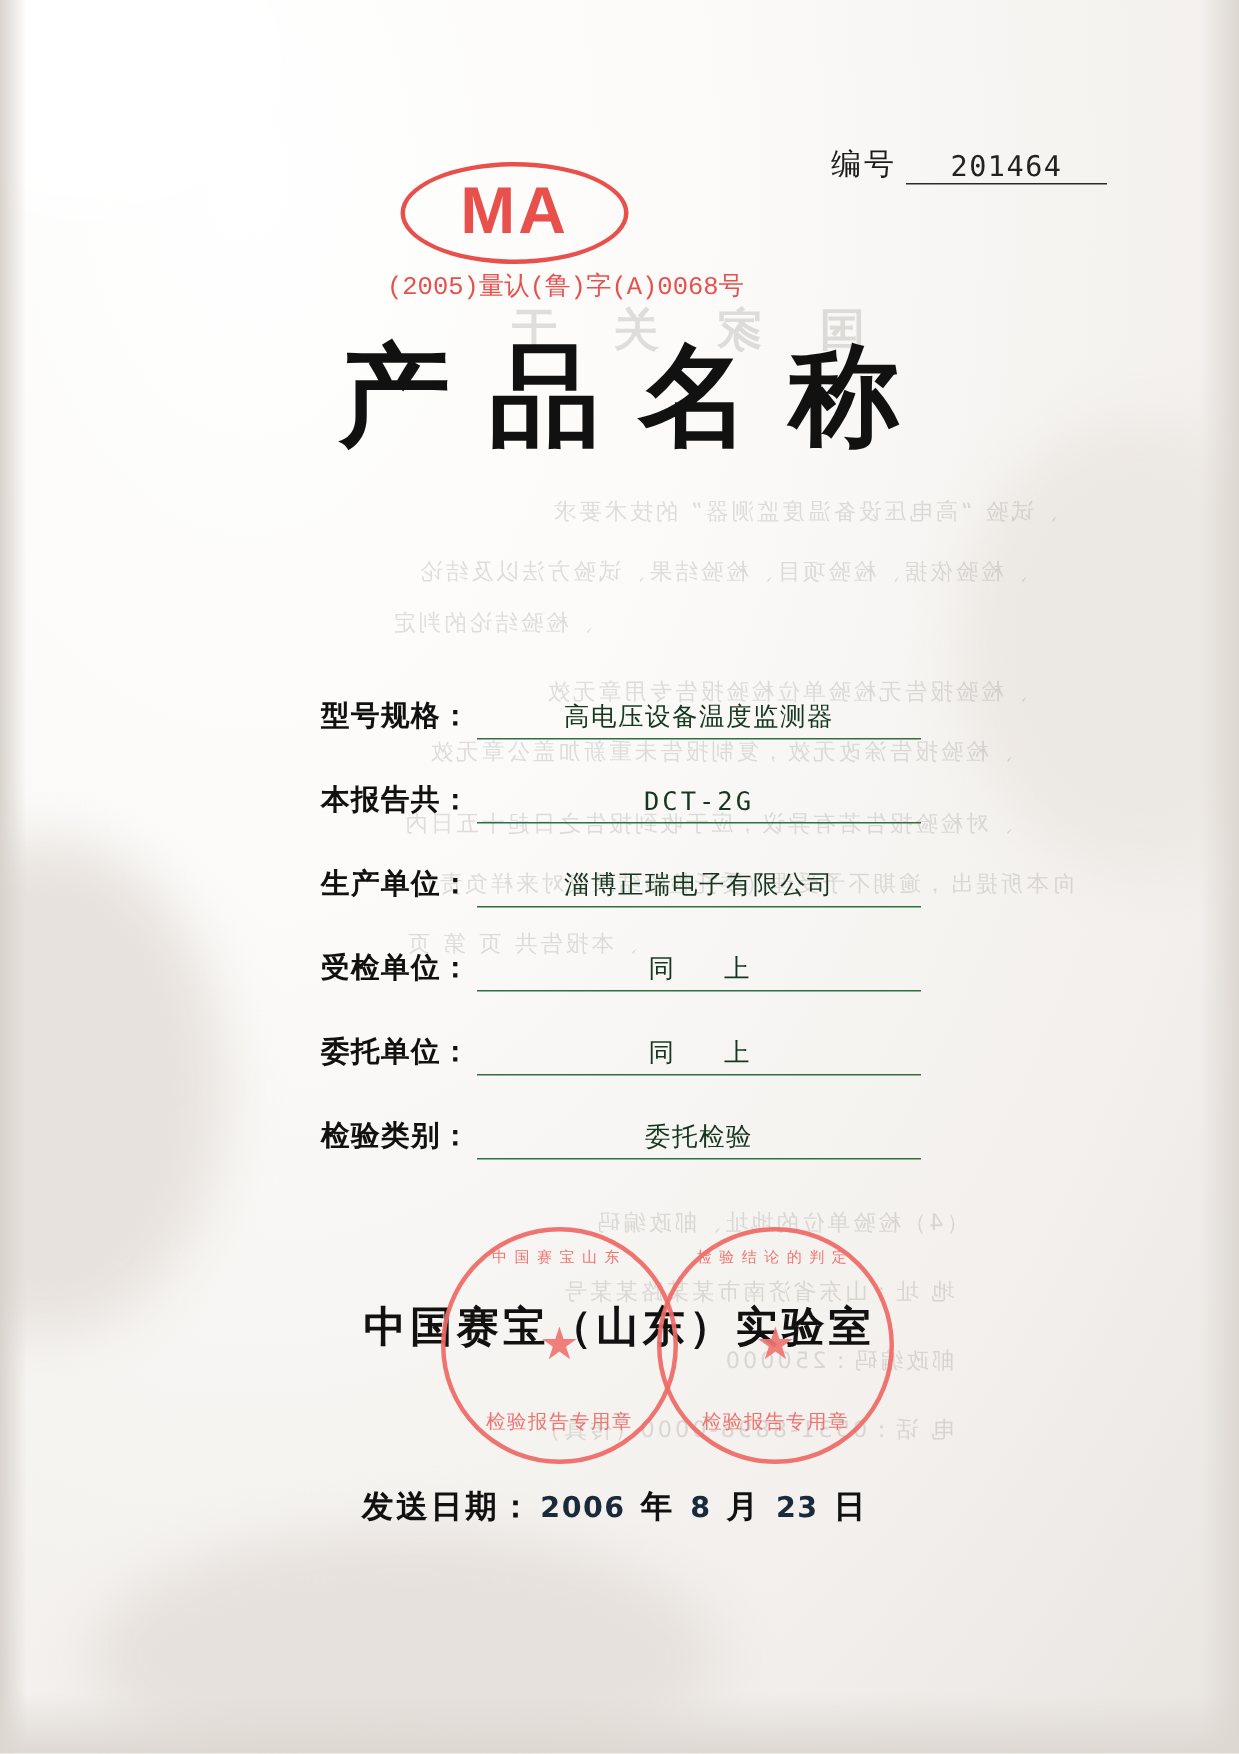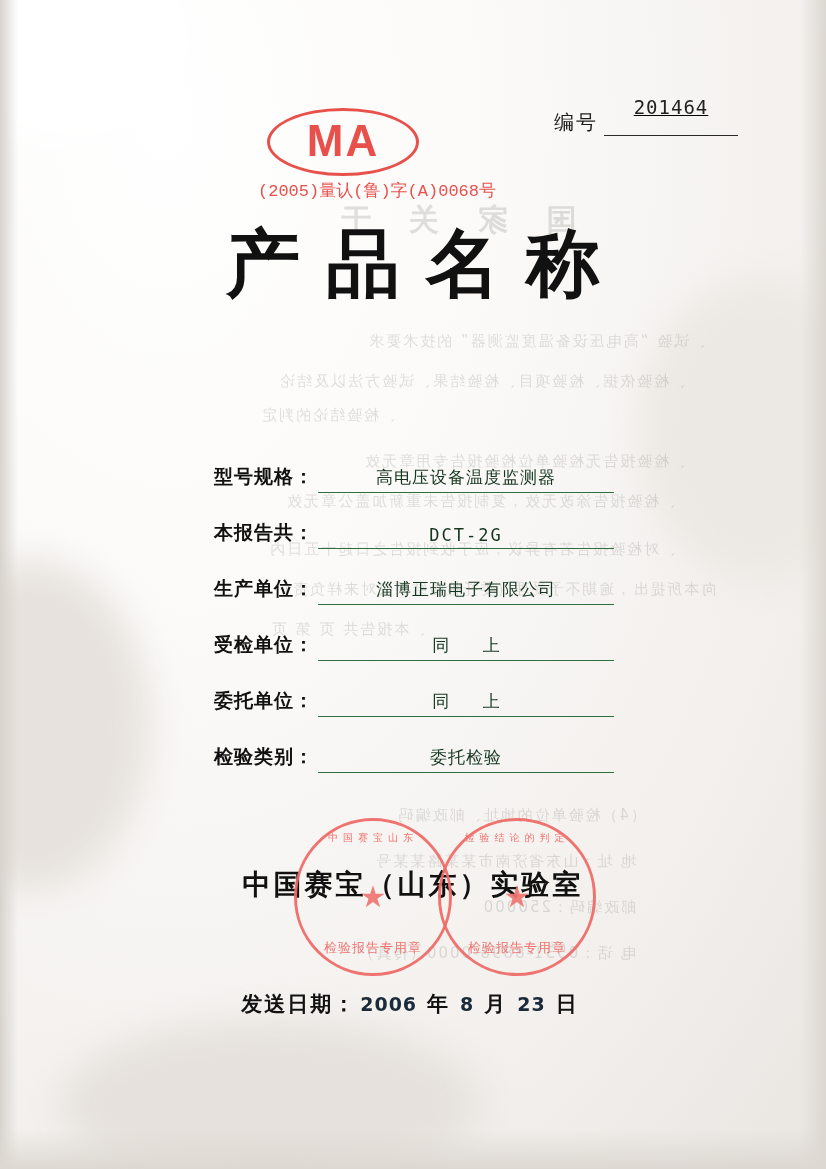--- a/index.html
+++ b/index.html
@@ -71,22 +71,21 @@
   #serial .label {
     font-size: 20px;
     color: #1b1b1b;
     letter-spacing: 2px;
     font-family: "DejaVu Sans", sans-serif;
   }
   #serial .value-wrap {
     border-bottom: 1px solid #2a2a2a;
     min-width: 122px;
     text-align: center;
-    padding: 0 6px 17px 6px;
-    text-decoration: underline;
+    padding: 0 6px 0 6px;
   }
   #serial .value {
     font-family: "DejaVu Sans Mono", monospace;
     font-size: 19px;
     color: #222;
     letter-spacing: 1px;
   }
 
   
   #cma {

